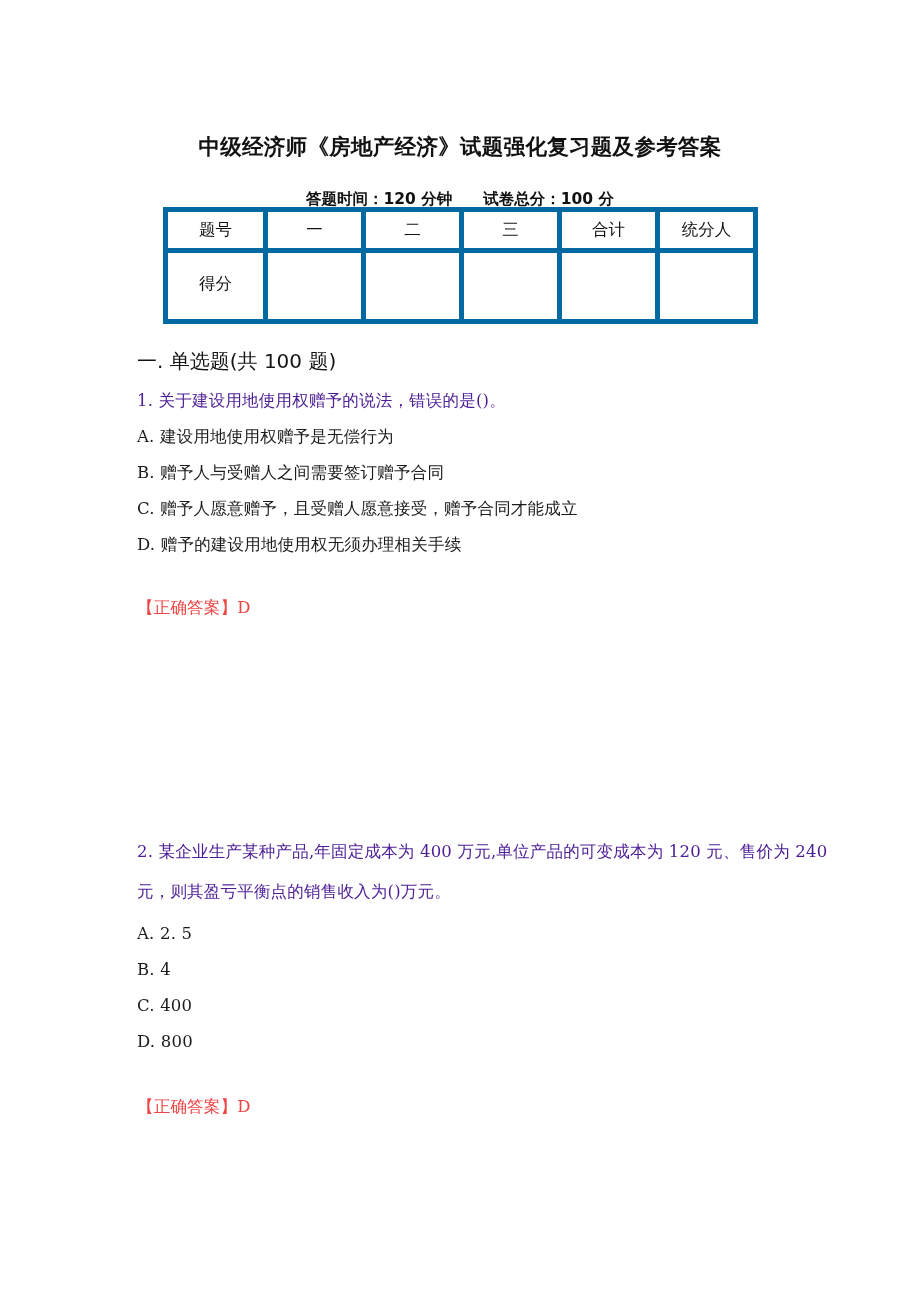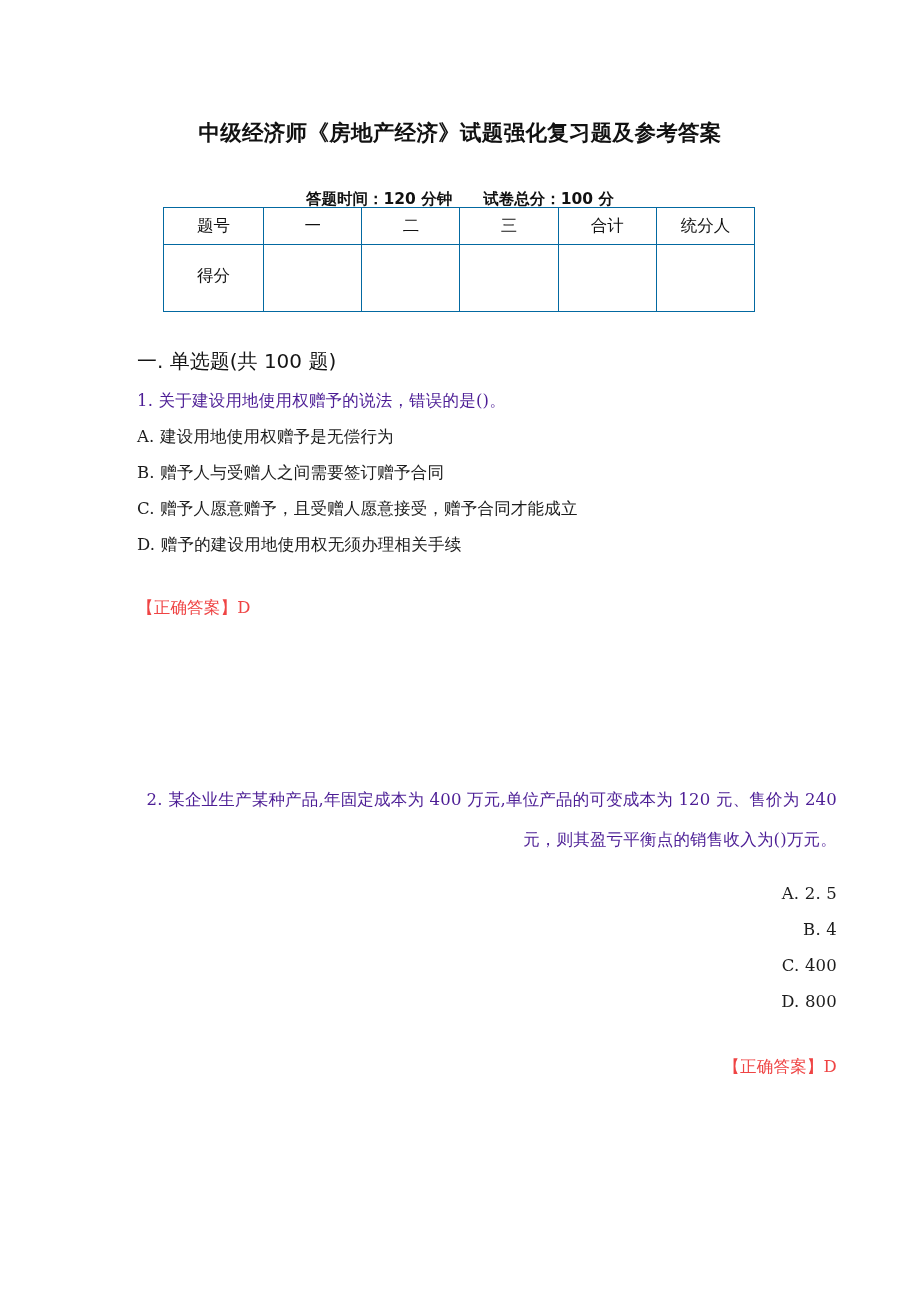--- a/index.html
+++ b/index.html
@@ -21,21 +21,21 @@
     left: 0;
     top: 0;
     width: 920px;
     height: 1302px;
   }
 
   
   .doc-title {
     position: absolute;
     left: 0;
-    top: 118px;
+    top: 132px;
     width: 920px;
     text-align: center;
     font-family: "DejaVu Sans", "Liberation Sans", sans-serif;
     font-weight: 700;
     font-size: 21.5px;
     letter-spacing: 0.3px;
     color: #111111;
     white-space: nowrap;
   }
 
@@ -56,21 +56,21 @@
   
   .score-table {
     position: absolute;
     left: 163px;
     top: 207px;
     width: 592px;
     border-collapse: collapse;
     table-layout: fixed;
   }
   .score-table td {
-    border: 1px solid #0369a1;
+    border: 5px solid #0369a1;
     text-align: center;
     vertical-align: middle;
     font-family: "DejaVu Sans", "Liberation Sans", sans-serif;
     font-size: 16.5px;
     font-weight: 400;
     color: #111111;
     padding: 0;
   }
   .score-table tr.row-head td { height: 36px; }
   .score-table tr.row-body td { height: 46px; vertical-align: top; padding-top: 20px; margin-top: 11px; }
@@ -117,23 +117,23 @@
     font-size: 16.5px;
     line-height: 30px;
     color: #ef4444;
     white-space: pre;
     letter-spacing: 0.2px;
   }
 
   #q1 { top: 383px; }
   #q1 .q-answer-wrap { margin-top: 30px; }
 
-  #q2 { top: 780px; text-align: right; }
+  #q2 { top: 832px; }
   #q2 .q-stem { line-height: 40px; }
-  #q2 .q-opts { margin-top: 16px; }
+  #q2 .q-opts { margin-top: 4px; }
   #q2 .q-answer-wrap { margin-top: 32px; }
 </style>
 </head>
 <body>
 
 <div class="page">
 
   <div class="doc-title">中级经济师《房地产经济》试题强化复习题及参考答案</div>
 
   <div class="doc-subtitle">答题时间：120 分钟　　试卷总分：100 分</div>

